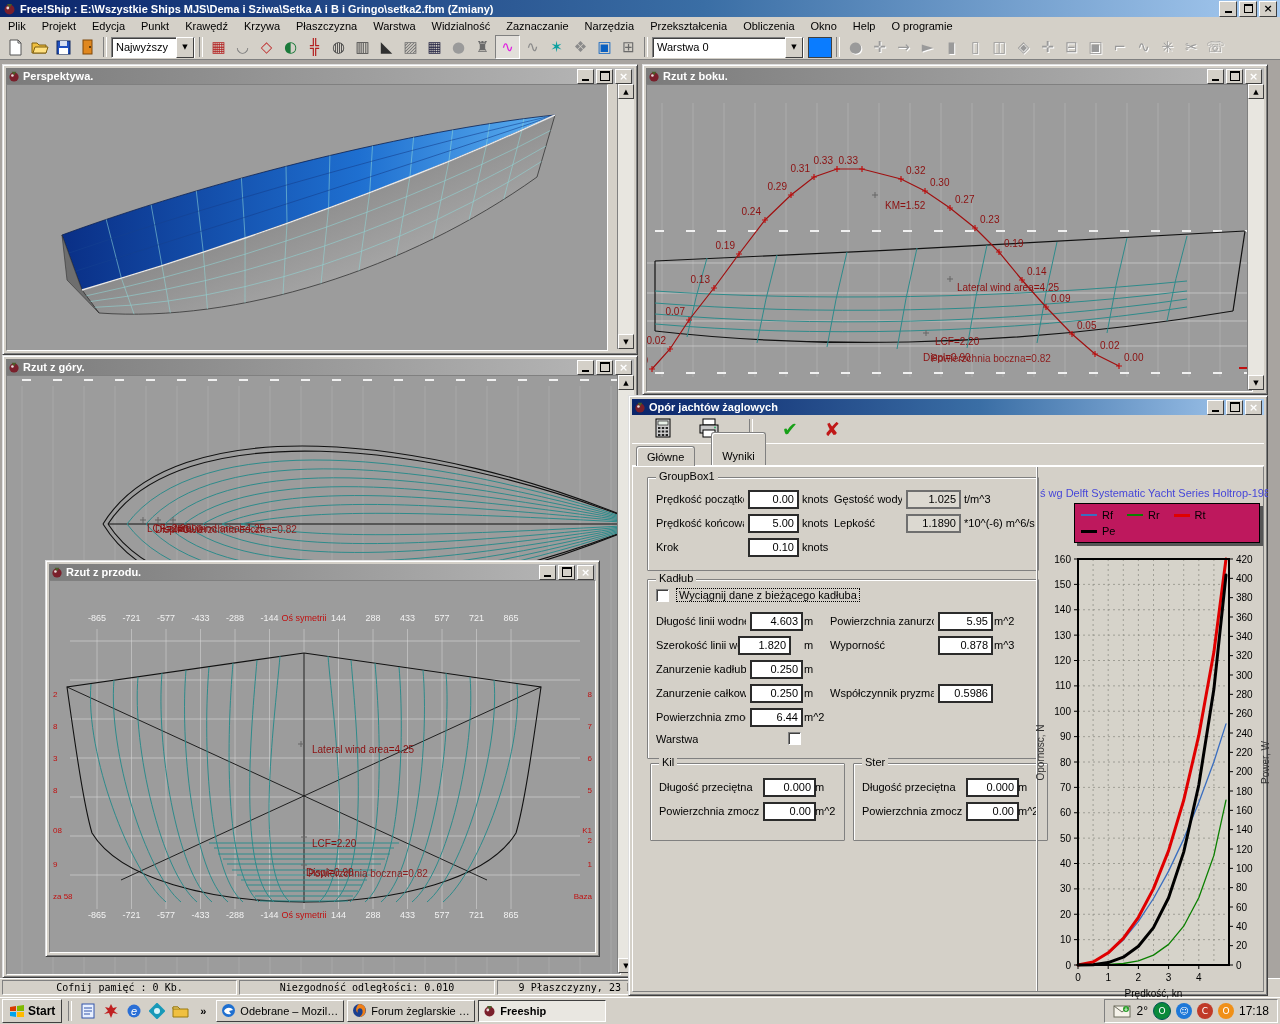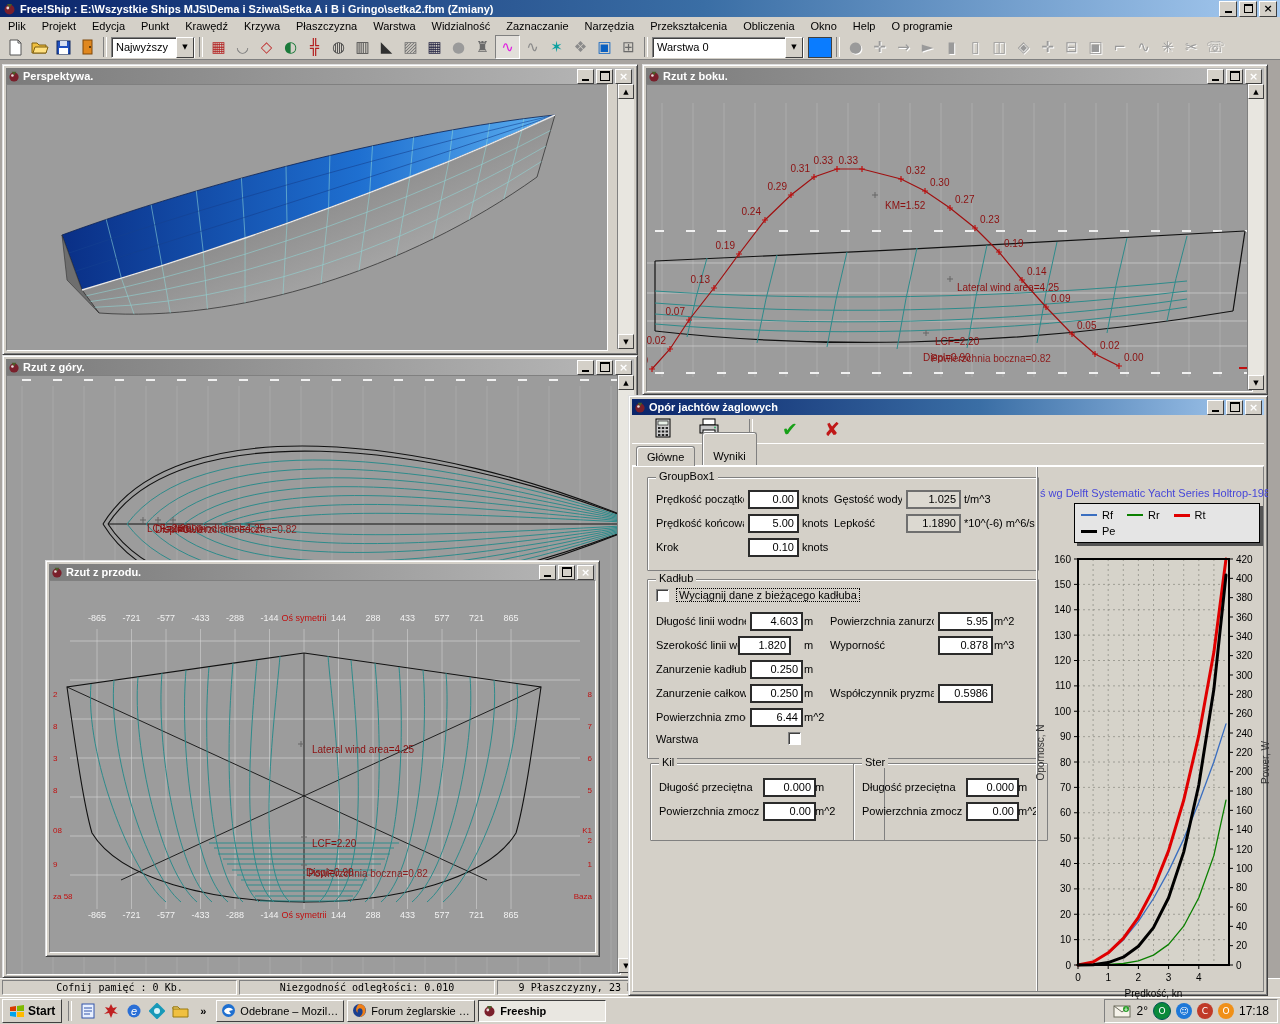--- a/index.html
+++ b/index.html
@@ -38,38 +38,38 @@
   .wbody{position:absolute;background:#9c9c9c;overflow:hidden;border:1px solid;border-color:#808080 #fff #fff #808080;}
   .vscroll{position:absolute;width:16px;background:#e8e6e0;border-left:1px solid #808080;}
   .sbtn{height:15px;width:100%;background:#d4d0c8;border:1px solid;border-color:#fff #404040 #404040 #fff;
     display:flex;align-items:center;justify-content:center;font-size:7px;font-family:"DejaVu Sans",sans-serif;box-sizing:border-box;}
   .sbtn.bot{position:absolute;bottom:0;}
   
   #dialog{position:absolute;left:628px;top:395px;width:640px;height:601px;background:#d4d0c8;
     border:1px solid;border-color:#dfdfdf #404040 #404040 #dfdfdf;box-shadow:inset 1px 1px 0 #fff,inset -1px -1px 0 #808080;padding:3px;box-sizing:border-box;z-index:50;}
   #dlg-toolbar{height:28px;display:flex;align-items:center;gap:26px;padding-left:22px;border-bottom:1px solid #fff;}
   #dlg-tabs{height:21px;display:flex;align-items:flex-end;padding-left:4px;border-bottom:1px solid #fff;}
-  .tab{padding:17px 10px 3px;border:1px solid #808080;border-bottom:none;background:#d4d0c8;margin-right:7px;
+  .tab{padding:17px 10px 3px;border:1px solid #808080;border-bottom:none;background:#d4d0c8;margin-right:16px;
        border-top-left-radius:3px;border-top-right-radius:3px;box-shadow:inset 1px 1px 0 #fff;text-align:center;}
   .tab.on{position:relative;top:1px;padding-top:4px;font-weight:normal;}
   #dlg-client{position:absolute;left:3px;right:3px;top:70px;bottom:3px;border:1px solid;border-color:#fff #808080 #808080 #fff;background:#d4d0c8;}
   .gb{position:absolute;border:1px solid #808080;box-shadow:inset 1px 1px 0 #fff;border-radius:1px;}
   .gb-label{position:absolute;top:-8px;left:8px;background:#d4d0c8;padding:0 3px;}
   .frow{position:absolute;left:0;height:18px;width:100%;}
   .flabel{position:absolute;top:3px;white-space:nowrap;overflow:hidden;}
   .funit{position:absolute;top:3px;white-space:nowrap;}
   .edit{position:absolute;top:0;height:14px;background:#fff;border:2px solid #2b2b2b;text-align:right;padding:1px 3px 0 0;}
   .edit.gray{background:#dcd9d1;border:2px solid #6f6f6f;}
   .cb{display:inline-block;width:11px;height:11px;background:#fff;border:1px solid;border-color:#808080 #fff #fff #808080;box-shadow:inset 1px 1px 0 #404040;vertical-align:-2px;}
   .cb-label{margin-left:5px;}
   .cb-label.focus{outline:1px dotted #000;padding:0 2px;}
   
   #chart-panel{position:absolute;left:404px;top:0;bottom:0;width:231px;border-left:1px solid #808080;box-shadow:-1px 0 0 #fff;}
   #chart-title{position:absolute;left:2px;top:20px;width:228px;overflow:hidden;white-space:nowrap;color:#4646d8;font-size:11px;}
-  #legend{position:absolute;left:36px;top:36px;width:172px;background:#e5e5e5;border:1px solid #000;box-shadow:3px 3px 0 #555;padding:3px 6px;}
+  #legend{position:absolute;left:36px;top:36px;width:172px;background:#be185d;border:1px solid #000;box-shadow:3px 3px 0 #555;padding:3px 6px;}
   .lg-row{display:flex;gap:14px;align-items:center;height:16px;}
   .lg-item{display:flex;align-items:center;gap:5px;}
   .lg-line{display:inline-block;width:16px;}
   #chart-svg-wrap{position:absolute;left:0px;top:86px;}
   .yaxis-label{position:absolute;white-space:nowrap;font-size:10px;color:#333;}
   
   #statusbar{position:absolute;left:0;top:978px;width:1280px;height:19px;background:#d4d0c8;border-top:1px solid #fff;display:flex;gap:2px;padding:1px 2px;box-sizing:border-box;}
   .sb-panel{border:1px solid;border-color:#808080 #fff #fff #808080;height:15px;padding:1px 8px 0;box-sizing:border-box;
     font-family:"DejaVu Sans Mono",monospace;font-size:10px;text-align:center;overflow:hidden;white-space:nowrap;}
   #taskbar{position:absolute;left:0;top:997px;width:1280px;height:27px;background:#d4d0c8;border-top:1px solid #fff;display:flex;align-items:center;gap:3px;padding:0 2px;box-sizing:border-box;}
@@ -835,21 +835,21 @@
       <span class="edit" style="left:290px;width:48px">0.878</span>
       <span class="funit" style="left:346px">m^3</span>
         </div>
         <div class="frow" style="top:104px">
       <span class="flabel" style="left:182px;width:104px">Współczynnik pryzmatyczny</span>
       <span class="edit" style="left:290px;width:48px">0.5986</span>
       <span class="funit" style="left:346px"></span>
         </div>
       </div>
 
-    <div class="gb" style="left:17px;top:296px;width:193px;height:76px;padding-left:40px;" id="gb-keel">
+    <div class="gb" style="left:17px;top:296px;width:193px;height:76px;" id="gb-keel">
       <span class="gb-label">Kil</span>
     <div class="frow" style="top:14px">
       <span class="flabel" style="left:8px;width:100px">Długość przeciętna</span>
       <span class="edit" style="left:112px;width:46px">0.000</span>
       <span class="funit" style="left:164px">m</span>
         </div>
         <div class="frow" style="top:38px">
       <span class="flabel" style="left:8px;width:100px">Powierzchnia zmoczona</span>
       <span class="edit" style="left:112px;width:46px">0.00</span>
       <span class="funit" style="left:164px">m^2</span>

